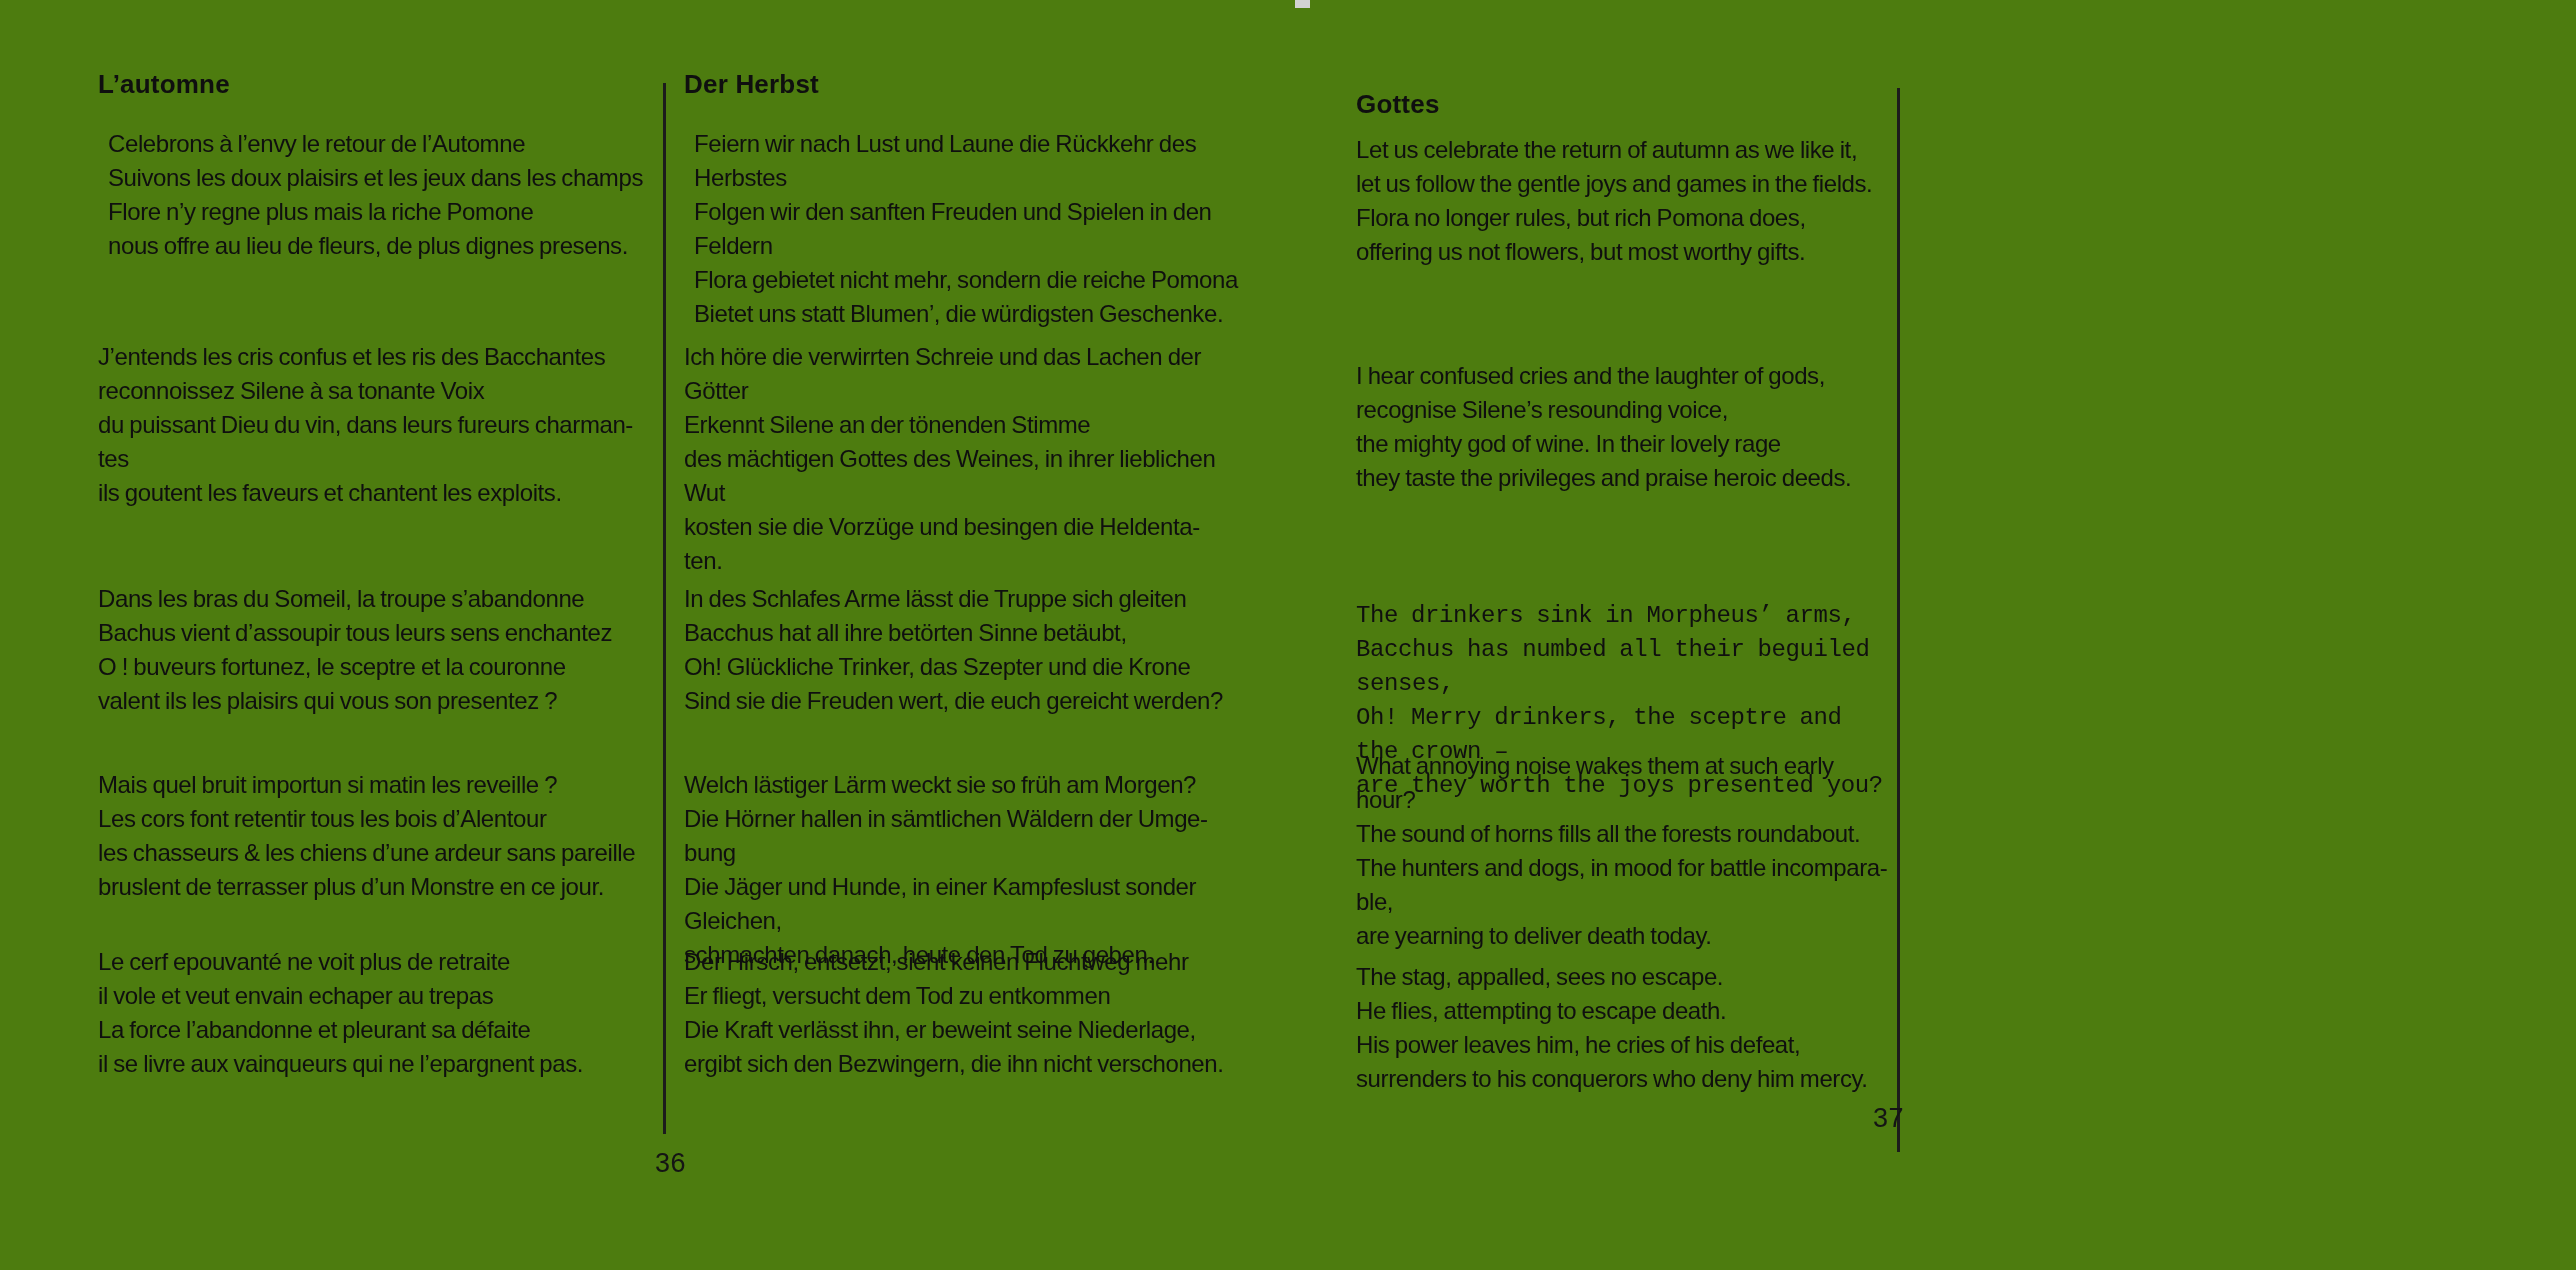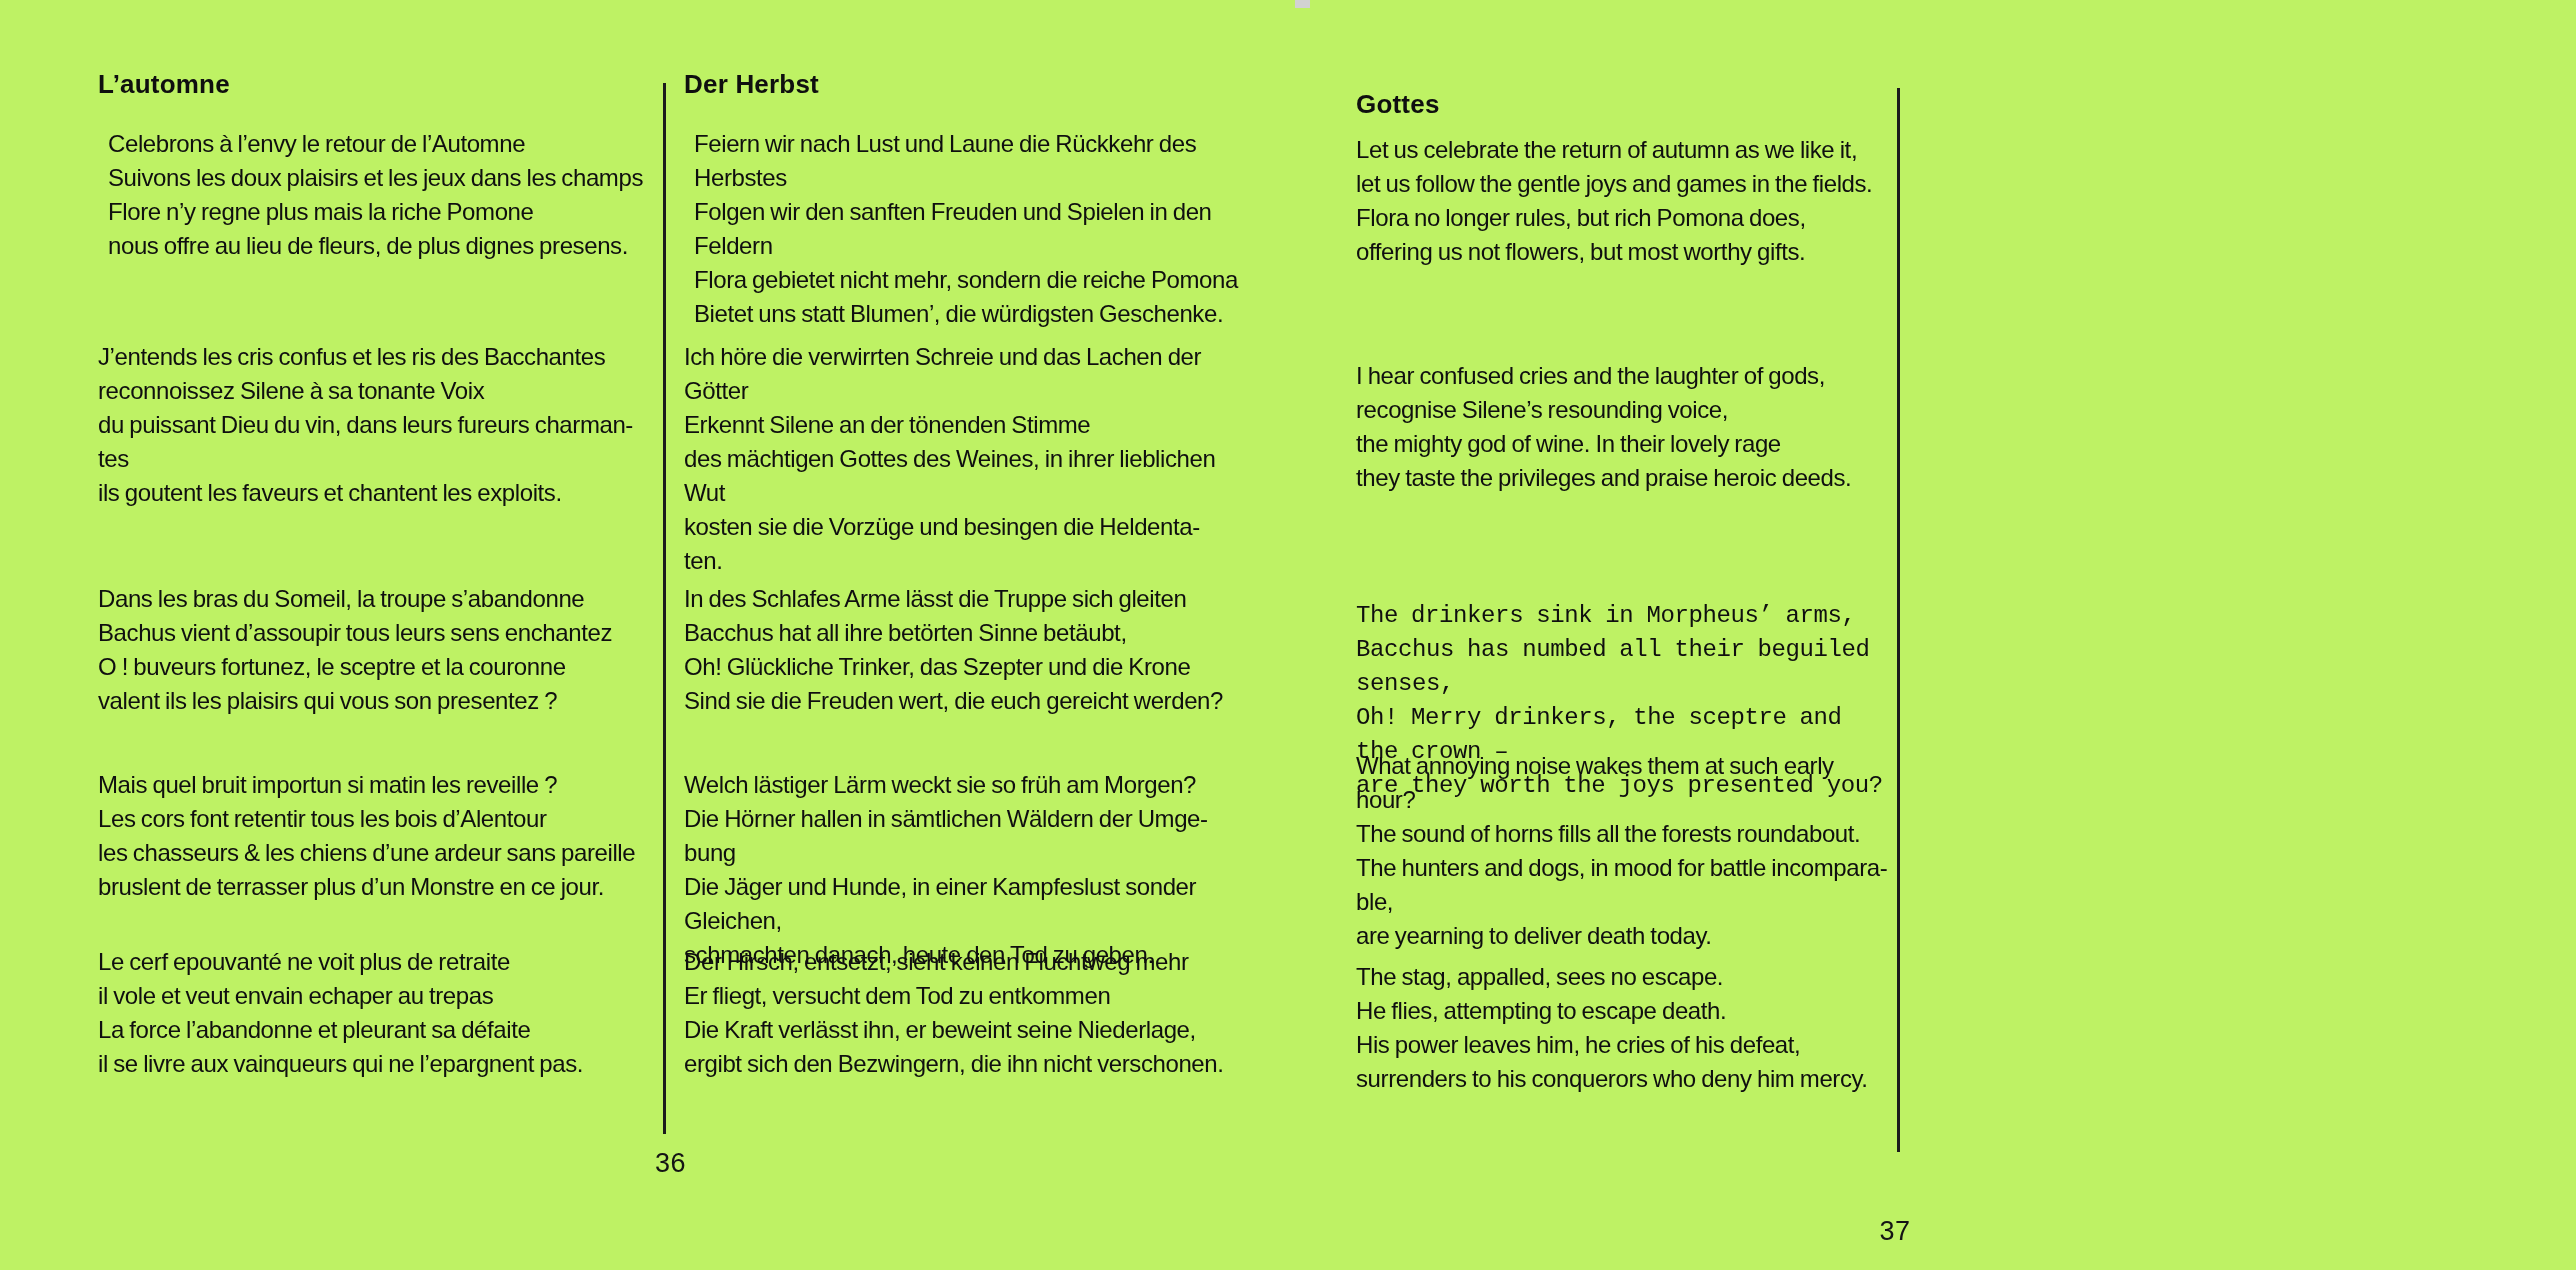--- a/index.html
+++ b/index.html
@@ -4,21 +4,21 @@
 <style>
   html, body {
     margin: 0;
     padding: 0;
     background: #ffffff;
   }
   .spread {
     position: relative;
     width: 2576px;
     height: 1270px;
-    background: #bef264;
+    background: #4d7c0f;
     overflow: hidden;
     font-family: "Liberation Sans", "DejaVu Sans", sans-serif;
     color: #0f0f0f;
   }
   .column {
     position: absolute;
     top: 0;
   }
   .col-french  { left: 98px;  width: 562px; }
   .col-german  { left: 684px;  width: 571px; }
@@ -67,21 +67,21 @@
   .divider-1 { left: 663px;  top: 83px; height: 1051px; }
   .divider-2 { left: 1897px; top: 88px; height: 1064px; }
 
   .page-number {
     position: absolute;
     font-size: 27px;
     letter-spacing: 0.5px;
     color: #141414;
   }
   .page-number-left  { left: 642px;  top: 1148px; width: 44px; text-align: right; }
-  .page-number-right { left: 1873px; top: 1216px; width: 44px; text-align: center; }
+  .page-number-right { left: 1873px; top: 1103px; width: 44px; text-align: left; }
 
   .gutter-mark {
     position: absolute;
     left: 1295px;
     top: 0;
     width: 14.6px;
     height: 8.2px;
     background: #d2d2d2;
   }
 </style>

